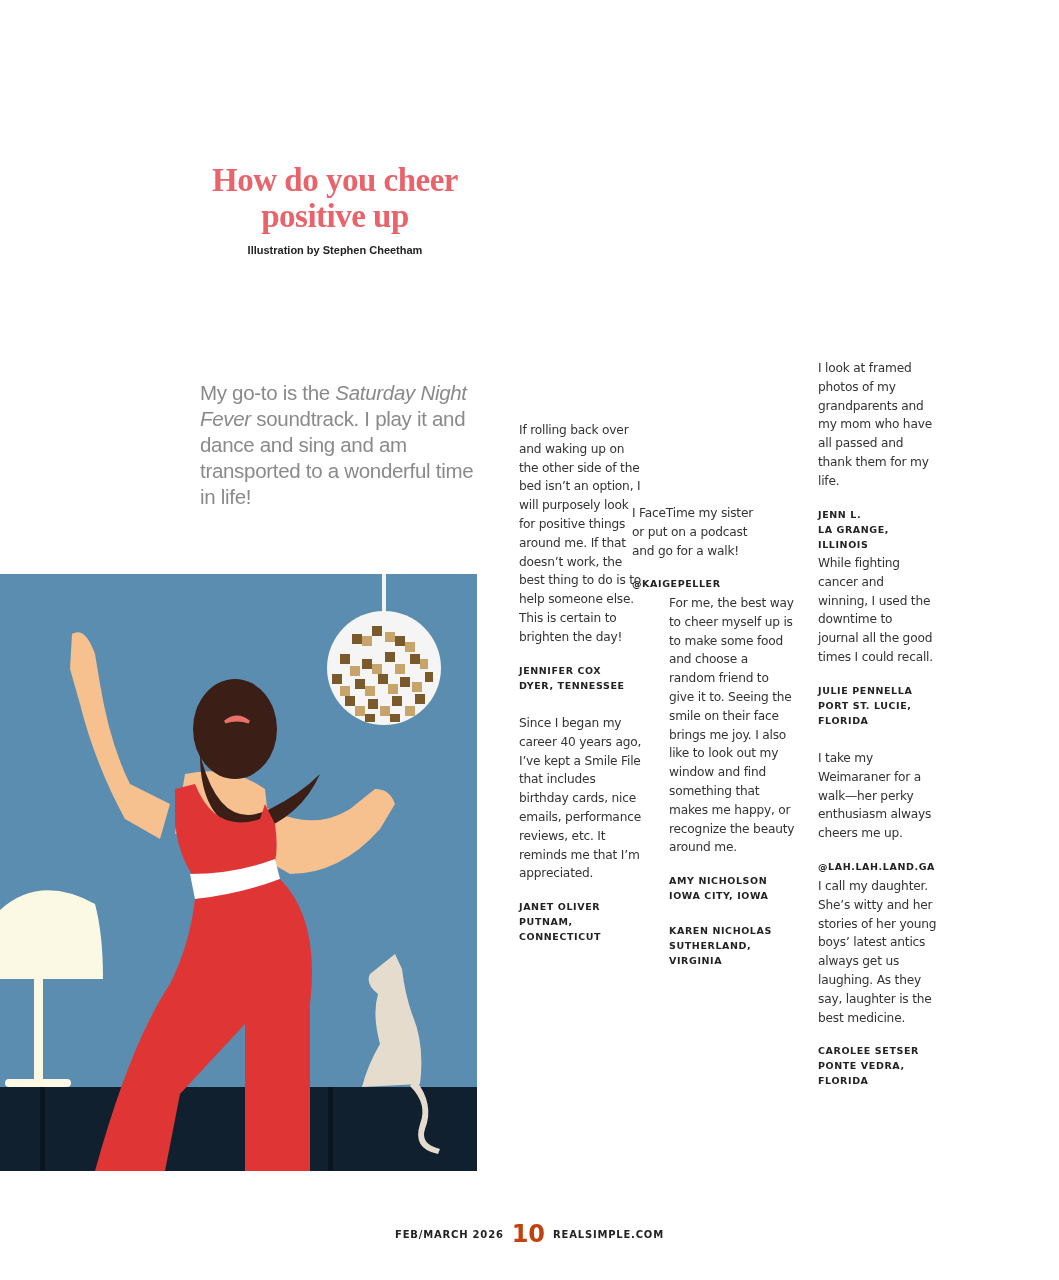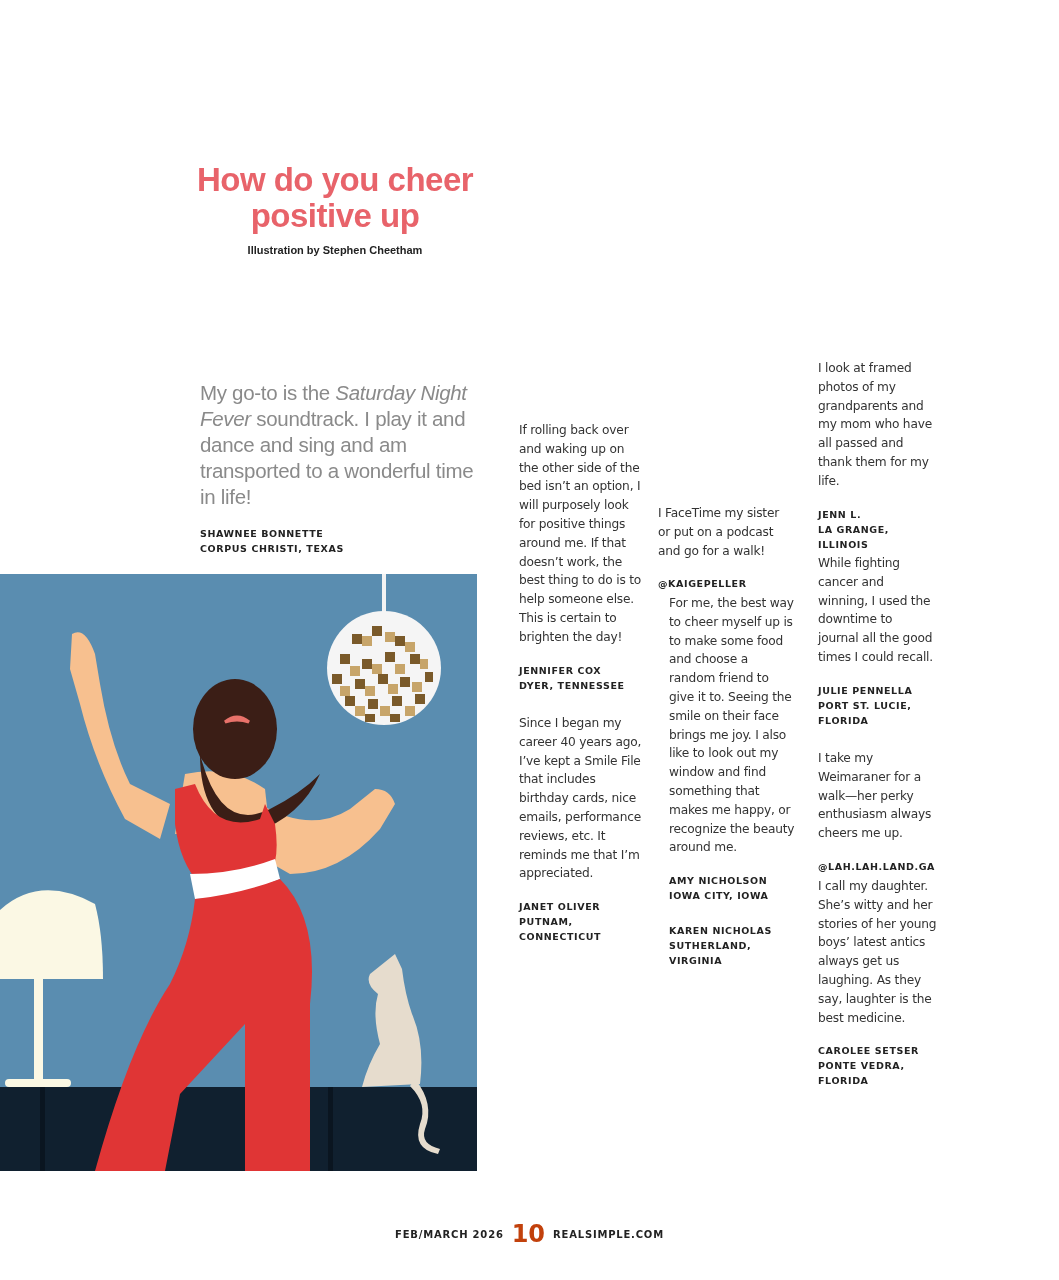--- a/index.html
+++ b/index.html
@@ -1,20 +1,20 @@
 <!DOCTYPE html>
 <html><head>
 <meta charset="utf-8">
 <style>
   * { box-sizing: border-box; margin: 0; padding: 0; }
   body { width: 1059px; height: 1280px; background: #ffffff; position: relative; overflow: hidden; font-family: "Liberation Sans", sans-serif; color: #2b2b2b; }
 
   .header { position: absolute; left: 170px; top: 158px; width: 330px; text-align: center; }
   .kicker { font-family: "Liberation Serif", serif; font-style: italic; font-size: 19px; color: #333; letter-spacing: 0.2px; }
-  .title { font-family: Liberation Sans, sans-serif; font-weight: bold; font-size: 33px; line-height: 36px; color: #e8636a; margin-top: 4px; letter-spacing: -0.5px; }
+  .title { font-family: Liberation Serif, serif; font-weight: bold; font-size: 33px; line-height: 36px; color: #e8636a; margin-top: 4px; letter-spacing: -0.5px; }
   .credit { font-family: "Liberation Sans", sans-serif; font-weight: bold; font-size: 11px; color: #222; margin-top: 10px; }
 
   .pull { position: absolute; left: 200px; top: 380px; width: 285px; }
   .pull-text { font-family: Liberation Sans, sans-serif; font-weight: 200; font-size: 20.5px; line-height: 26px; color: #8a8a8a; letter-spacing: -0.3px; }
   .pull-text i { font-style: italic; }
 
   .sig { font-family: "DejaVu Sans", sans-serif; font-weight: bold; font-size: 9.5px; line-height: 15px; color: #222; letter-spacing: 0.6px; text-transform: uppercase; margin-top: 16px; }
 
   .entry { position: absolute; width: 130px; }
   .entry .body { font-family: "DejaVu Sans", sans-serif; font-size: 12.2px; line-height: 18.8px; color: #333; letter-spacing: -0.2px; }
@@ -32,43 +32,39 @@
 <div class="header">
   <div class="title">
     <div>How do you cheer</div>
     <div>positive up</div>
   </div>
   <div class="credit">Illustration by Stephen Cheetham</div>
 </div>
 
 <div class="pull">
   <div class="pull-text"><span>My go-to is the </span><i>Saturday Night Fever</i><span> soundtrack. I play it and dance and sing and am transported to a wonderful time in life!</span></div>
-  <div class="sig">
-    <div>SHAWNEE BONNETTE</div>
-    <div>CORPUS CHRISTI, TEXAS</div>
-  </div>
 </div>
 
 <div class="entry" style="left:519px; top:421px; width:125px;">
   <div class="body">If rolling back over and waking up on the other side of the bed isn’t an option, I will purposely look for positive things around me. If that doesn’t work, the best thing to do is to help someone else. This is certain to brighten the day!</div>
   <div class="sig">
       <div>JENNIFER COX</div>
       <div>DYER, TENNESSEE</div>
     </div>
 </div>
 <div class="entry" style="left:519px; top:714px; width:125px;">
   <div class="body">Since I began my career 40 years ago, I’ve kept a Smile File that includes birthday cards, nice emails, performance reviews, etc. It reminds me that I’m appreciated.</div>
   <div class="sig">
       <div>JANET OLIVER</div>
       <div>PUTNAM,</div>
       <div>CONNECTICUT</div>
     </div>
 </div>
 
-<div class="entry" style="left:658px; top:504px; width:125px;">
+<div class="entry" style="left:632px; top:504px; width:125px;">
   <div class="body">I FaceTime my sister or put on a podcast and go for a walk!</div>
   <div class="sig">
       <div>@KAIGEPELLER</div>
     </div>
 </div>
 <div class="entry" style="left:669px; top:594px; width:126px;">
   <div class="body">For me, the best way to cheer myself up is to make some food and choose a random friend to give it to. Seeing the smile on their face brings me joy. I also like to look out my window and find something that makes me happy, or recognize the beauty around me.</div>
   <div class="sig">
       <div>AMY NICHOLSON</div>
       <div>IOWA CITY, IOWA</div>

